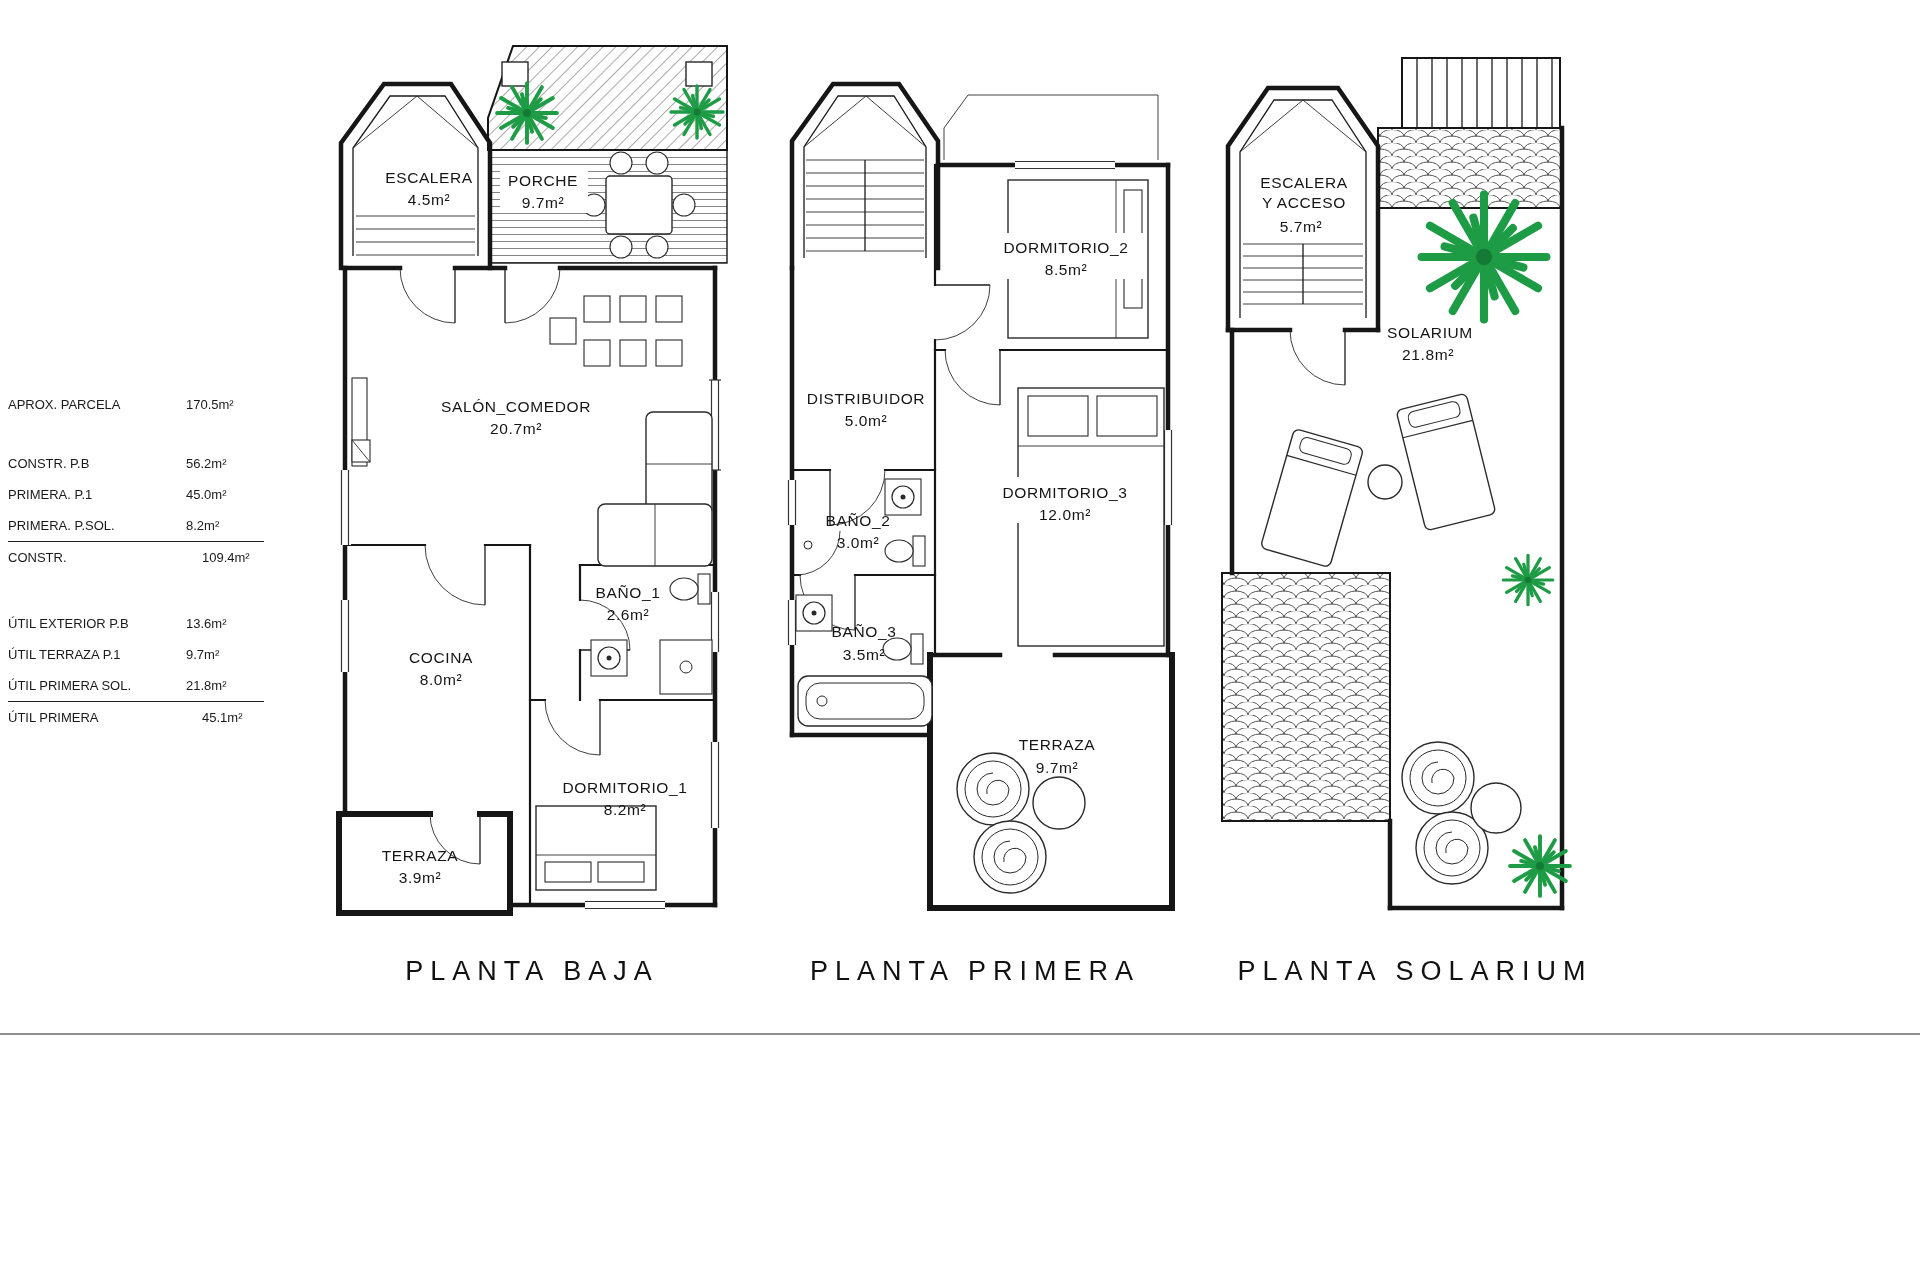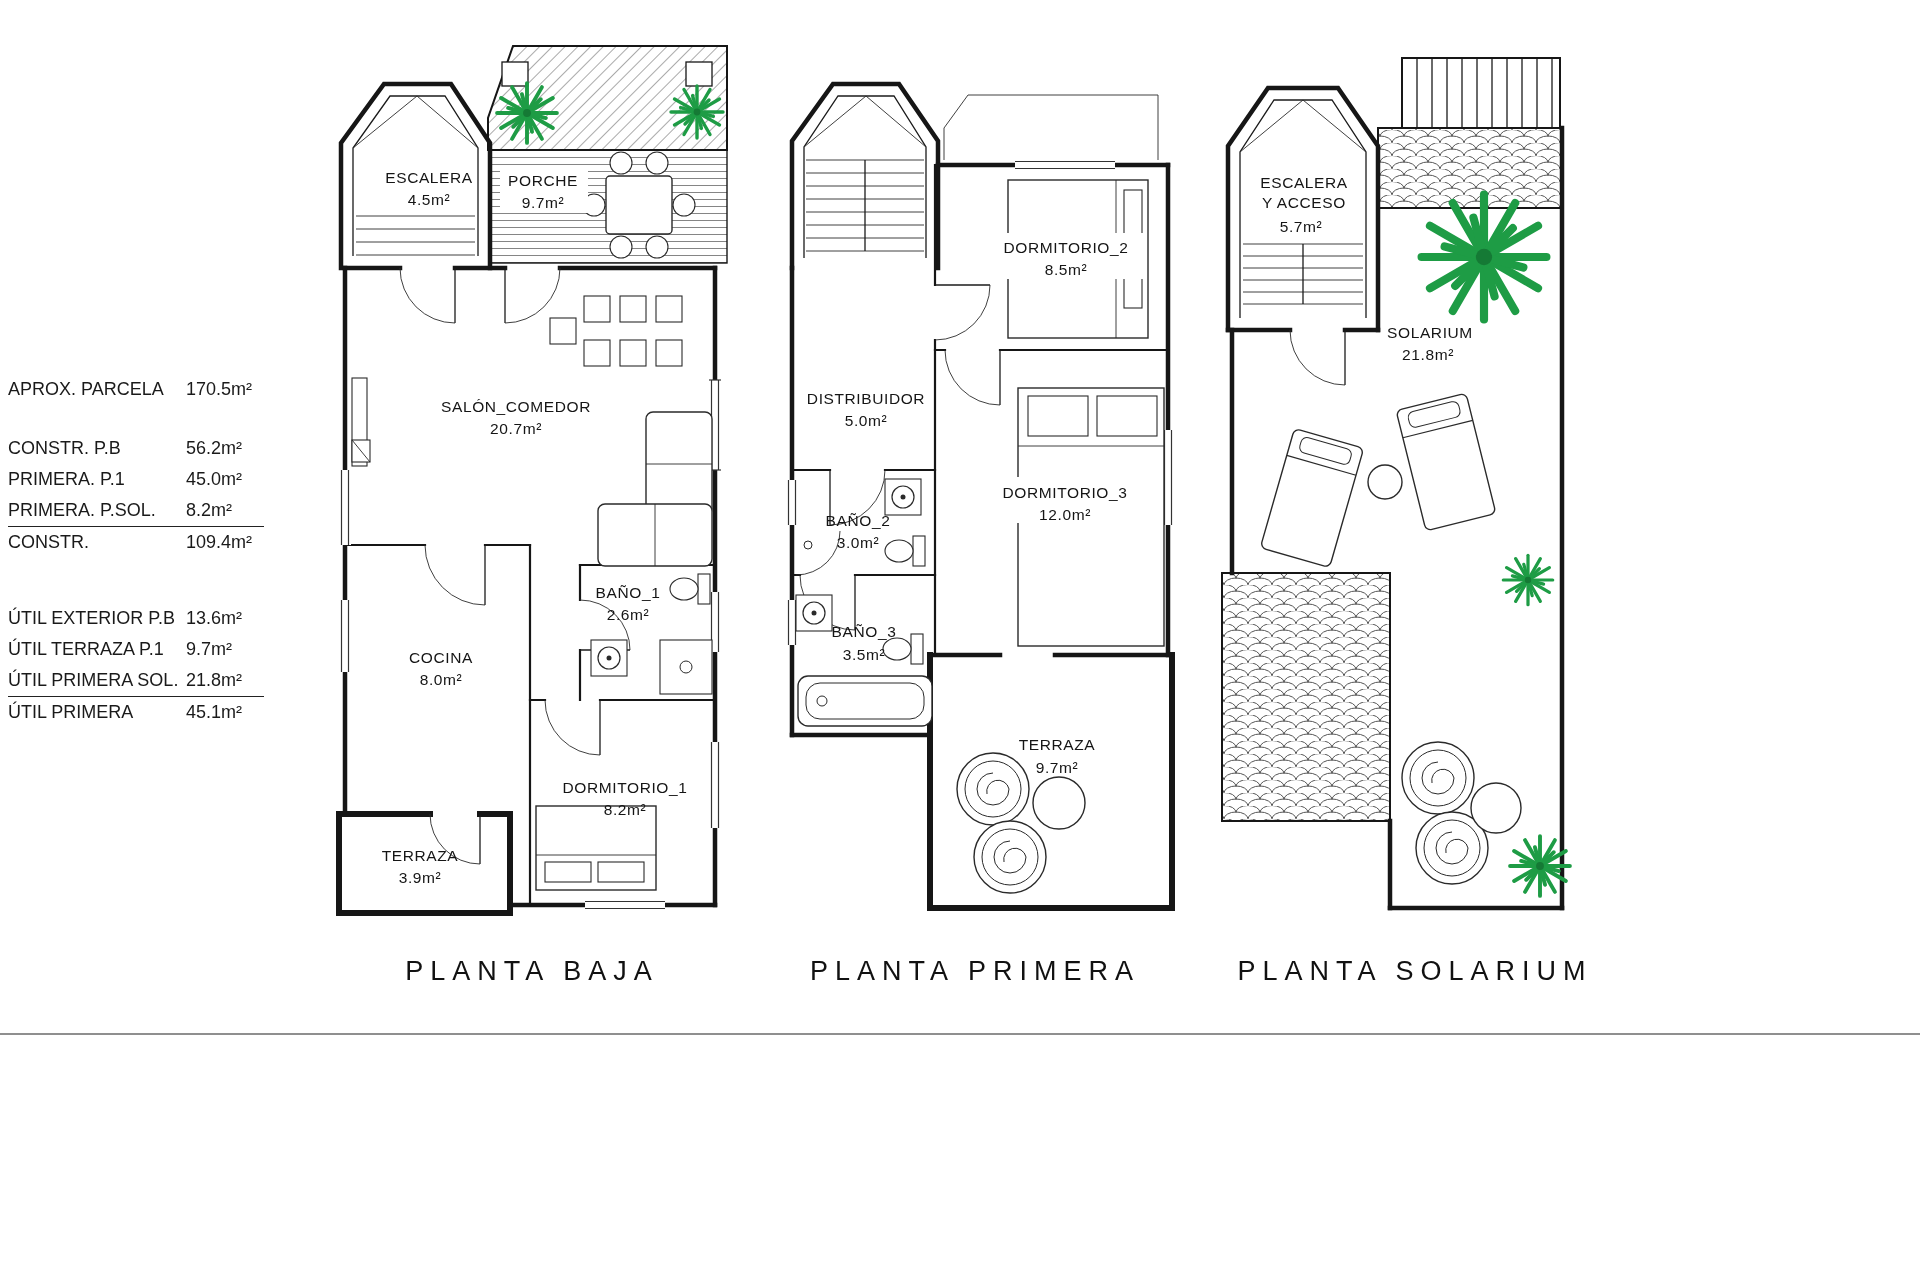--- a/index.html
+++ b/index.html
@@ -13,26 +13,26 @@
   .w1{stroke:#1b1b1b;stroke-width:1.3;fill:none;}
   .thin{stroke:#2a2a2a;stroke-width:0.9;fill:none;}
   .furn{stroke:#2a2a2a;stroke-width:1.4;fill:#ffffff;}
   .furnthin{stroke:#2a2a2a;stroke-width:1.1;fill:#ffffff;}
   .winline{stroke:#333;stroke-width:1.2;}
   .wfill{fill:#ffffff;}
   text{font-family:"Liberation Sans", sans-serif;fill:#151515;}
   .lbl{font-size:15.5px;letter-spacing:0.6px;text-anchor:middle;}
   .plan-title{font-size:27px;letter-spacing:7px;text-anchor:middle;fill:#111;}
   
-  .summary{position:absolute;left:8px;top:374px;width:256px;font-size:18px;}
+  .summary{position:absolute;left:8px;top:389px;width:256px;font-size:13px;}
   .srow{display:flex;height:31px;align-items:center;}
   .srow .l{width:178px;}
   .grp-constr{margin-top:28px;}
-  .grp-util{margin-top:45px;}
-  .total{border-top:1.6px solid #222;}
+  .grp-util{margin-top:35px;}
+  .total{border-top:1.6px solid #222;gap:16px;}
   .footer-rule{position:absolute;left:0;right:0;top:1033px;height:2px;background:#8f8f8f;}
 </style>
 </head>
 <body>
 
 <div class="summary">
   <div class="srow">
     <span class="l">APROX. PARCELA</span>
     <span class="v">170.5m²</span>
   </div>

